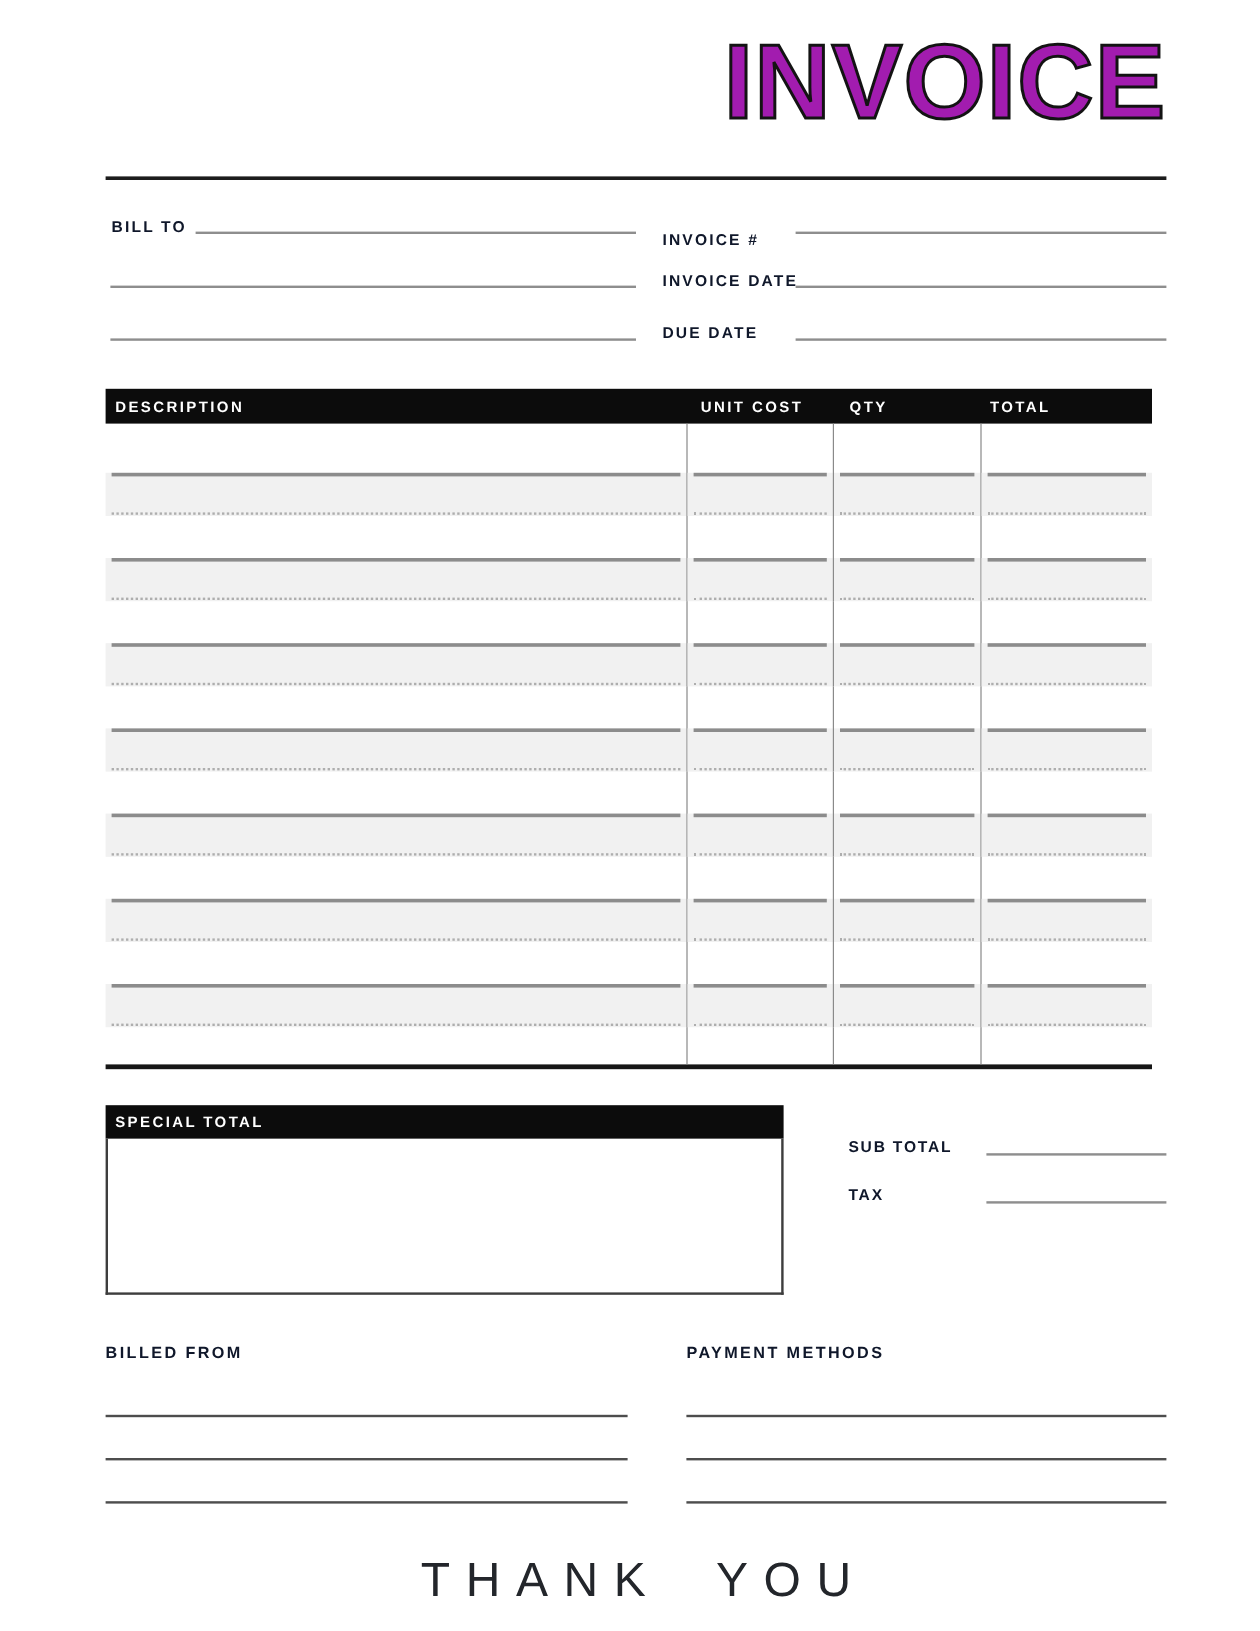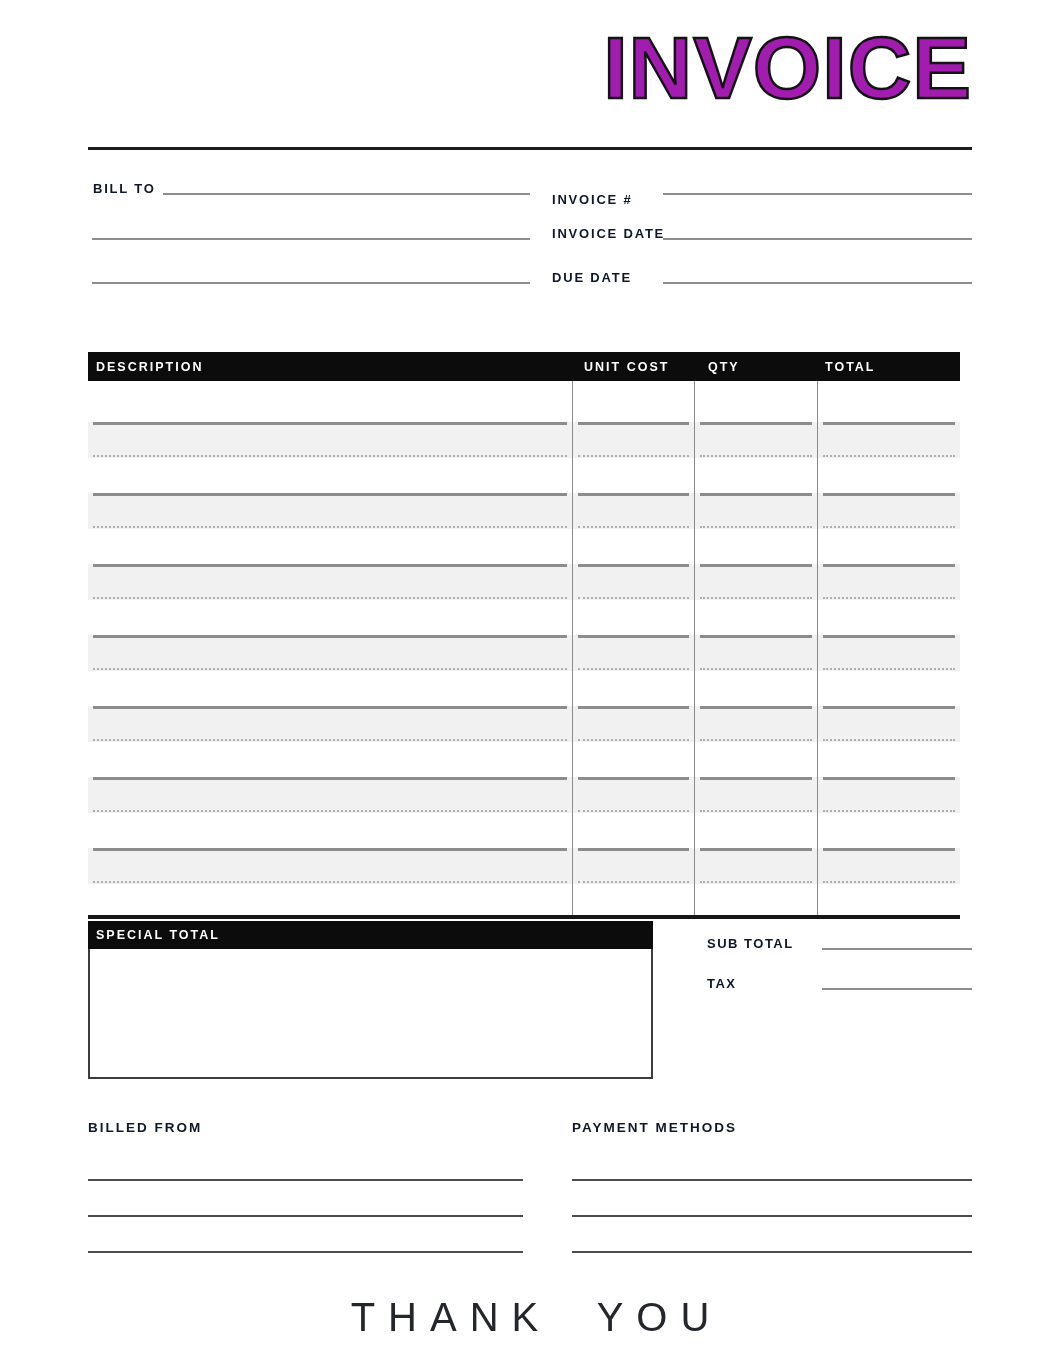--- a/index.html
+++ b/index.html
@@ -39,21 +39,21 @@
   .due-date-label  { left:464px; top:94px; }
   .fill-line { position:absolute; height:2px; background:#8e8e8e; }
   .bt-line-1 { left:75px; width:367px; top:17px; }
   .bt-line-2 { left:4px;  width:438px; top:62px; }
   .bt-line-3 { left:4px;  width:438px; top:106px; }
   .im-line-1 { left:575px; right:0; top:17px; }
   .im-line-2 { left:575px; right:0; top:62px; }
   .im-line-3 { left:575px; right:0; top:106px; }
 
   
-  .items { position:absolute; left:88px; right:90px; top:324px;margin-top:28px; }
+  .items { position:absolute; left:88px; right:90px; top:324px; }
   .items-header {
     height:29px; background:#0c0c0c; color:#ffffff;
     display:flex; align-items:center;
   }
   .items-header .hcell {
     font-size:12.5px; font-weight:bold; letter-spacing:2px; white-space:nowrap;
   }
   .col-desc  { width:484px; padding-left:8px; }
   .col-unit  { width:122px; padding-left:12px; }
   .col-qty   { width:123px; padding-left:14px; }
@@ -87,21 +87,21 @@
   .notes-bar {
     height:28px; background:#0c0c0c; color:#ffffff;
     display:flex; align-items:center; padding-left:8px;
   }
   .notes-bar .label { color:#ffffff; font-size:12.5px; letter-spacing:2px; }
   .notes-box {
     height:130px; background:#ffffff;
     border:2px solid #3d3d3d; border-top:none;
   }
   .totals { position:absolute; left:619px; right:0; top:2px; }
-  .trow { display:flex; align-items:center; height:40px; }
+  .trow { display:flex; align-items:flex-end; height:40px; }
   .trow .label { font-size:13px; letter-spacing:1.5px; width:115px; }
   .trow .tline { flex:1; border-bottom:2px solid #8e8e8e; height:14px; }
 
   
   .from-payment { position:absolute; left:88px; right:78px; top:1120px; display:flex; }
   .fp-col-1 { width:435px; margin-right:49px; }
   .fp-col-2 { flex:1; }
   .fp-col-1 .label, .fp-col-2 .label { font-size:13.5px; letter-spacing:2px; }
   .wline { height:2px; background:#4d4d4d; }
   .wline.w1 { margin-top:44px; }

